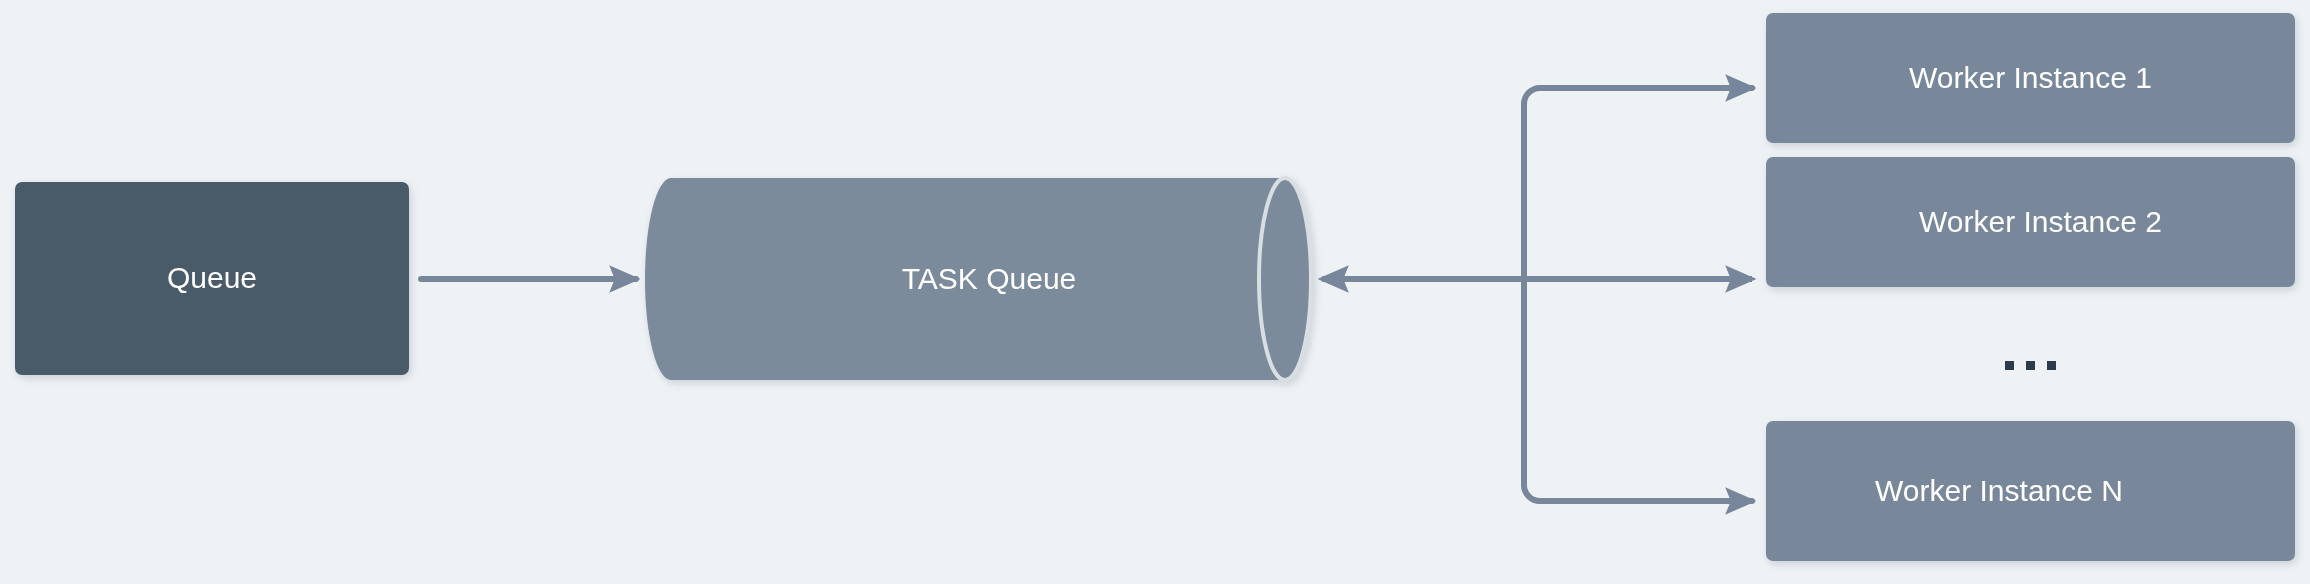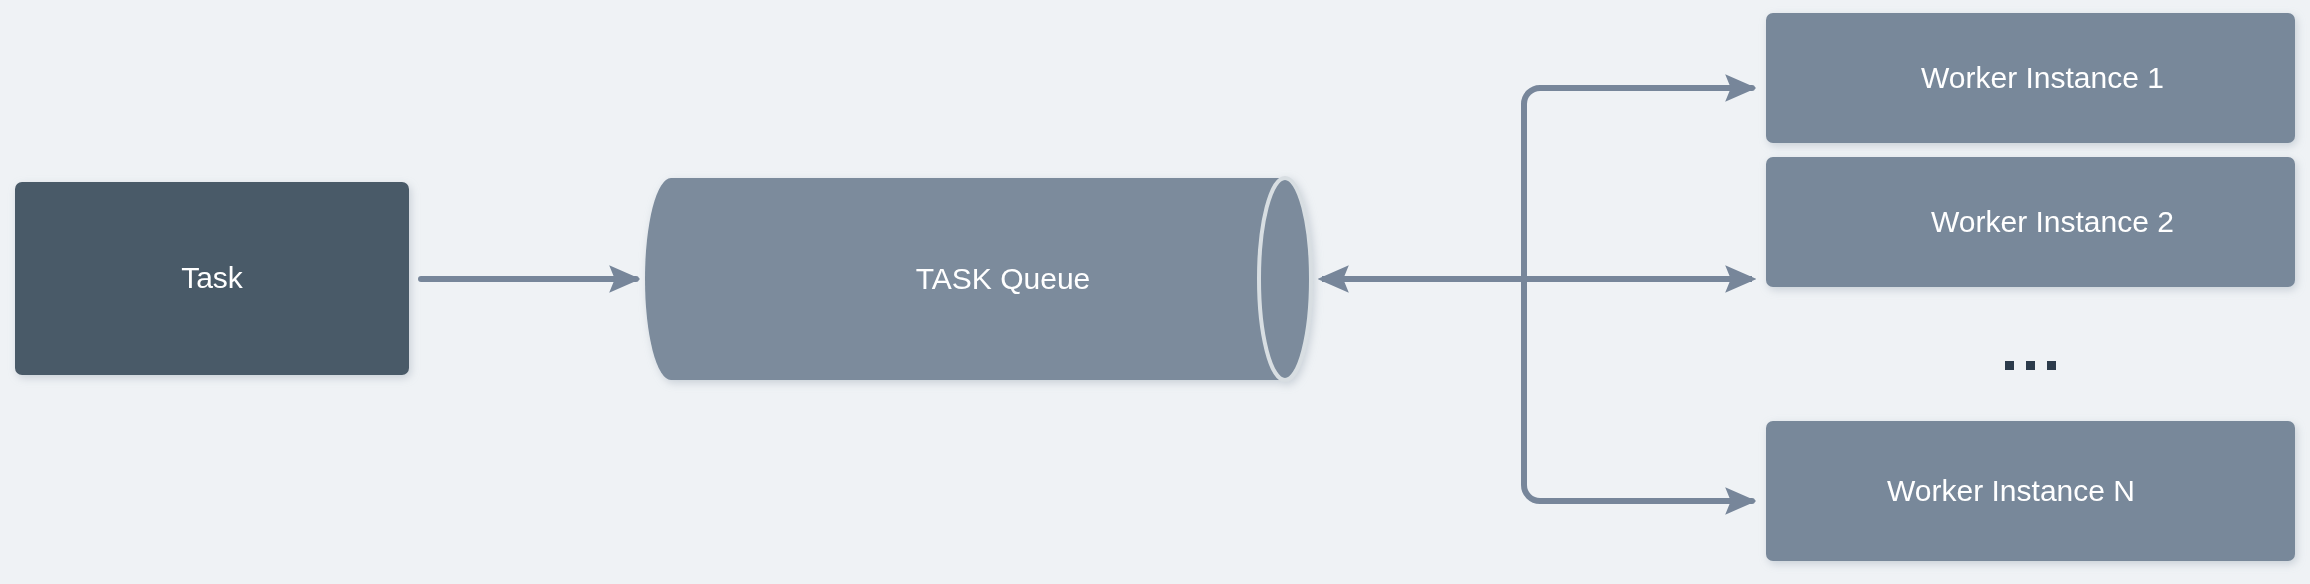--- a/index.html
+++ b/index.html
@@ -39,21 +39,20 @@
     white-space: pre;
   }
   .node-label.task-label {
     font-size: 30px;
   }
   .node-label.queue-label {
     font-size: 30px;
   }
   .node-label.worker-label {
     font-size: 30px;
-    padding-left: 12px;
   }
   .ellipsis-group {
     position: absolute;
     display: flex;
     align-items: center;
     justify-content: center;
     gap: 12px;
   }
   .ellipsis-dot {
     width: 9px;
@@ -116,24 +115,24 @@
     </g>
     <g>
       <rect x="1766" y="157" width="529" height="130" rx="7" ry="7" fill="#78889a" filter="url(#node-shadow)"></rect>
     </g>
     <g>
       <rect x="1766" y="421" width="529" height="140" rx="7" ry="7" fill="#78889a" filter="url(#node-shadow)"></rect>
     </g>
   </svg>
 
   <div class="node-label task-label" style="left:15px; top:182px; width:394px; height:193px;">
-    <span>Task</span>
+    <span>Queue</span>
   </div>
 
-  <div class="node-label queue-label" style="left:683px; top:178px; width:640px; height:202px;">TASK Queue</div>
+  <div class="node-label queue-label" style="left:669px; top:178px; width:640px; height:202px;">TASK Queue</div>
 
   <div class="node-label worker-label" style="left:1766px; top:13px; width:529px; height:130px;">Worker Instance 1</div>
 
   <div class="node-label worker-label" style="left:1766px; top:157px; width:549px; height:130px;">Worker Instance 2</div>
 
   <div class="node-label worker-label" style="left:1766px; top:421px; width:466px; height:140px;">Worker Instance N</div>
 
   <div class="ellipsis-group" style="left:1766px; top:340px; width:529px; height:50px;">
     <span class="ellipsis-dot"></span>
     <span class="ellipsis-dot"></span>

